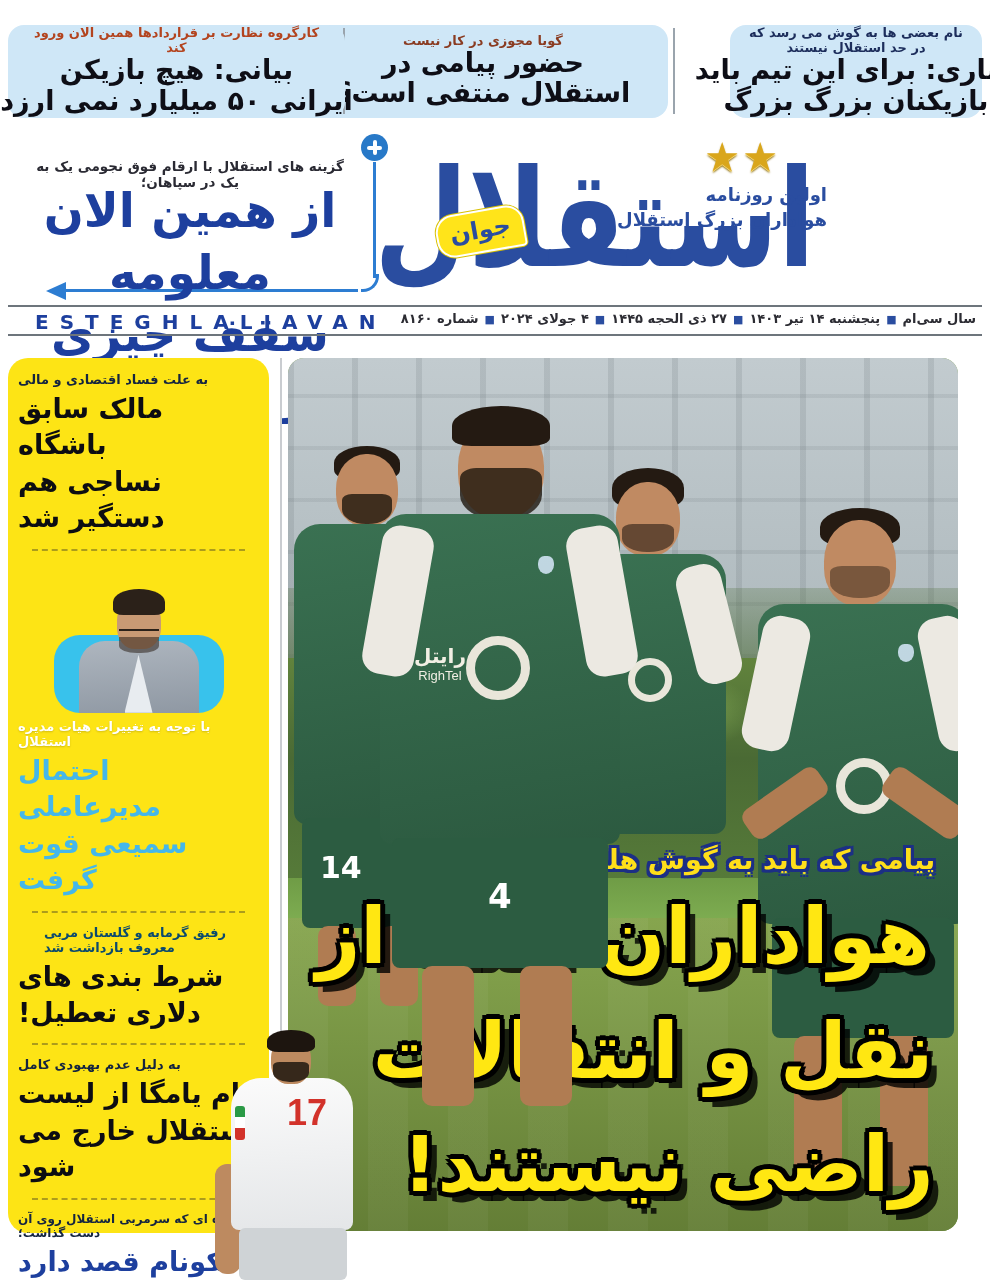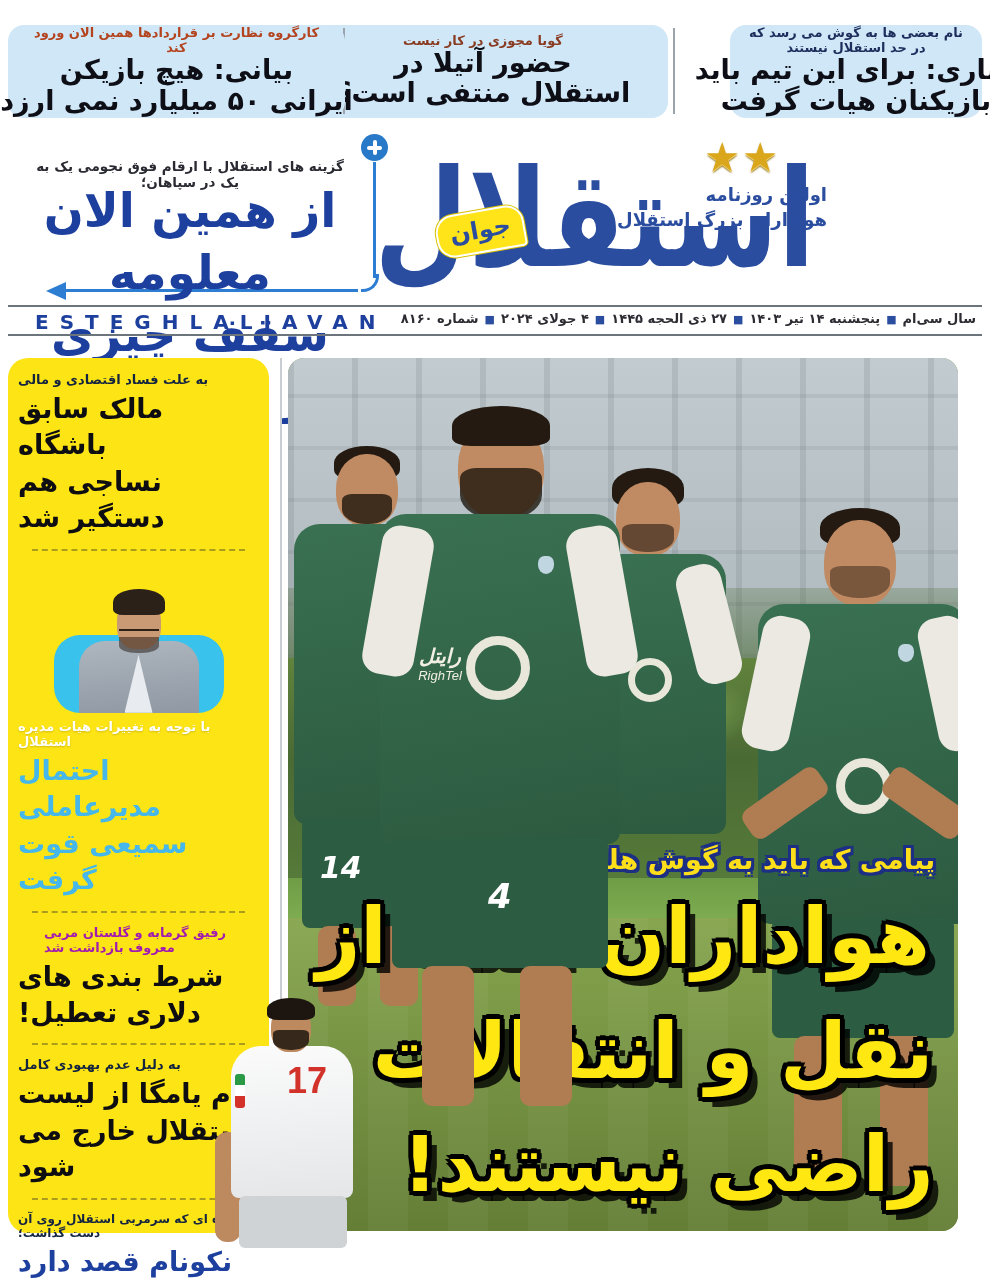--- a/index.html
+++ b/index.html
@@ -74,21 +74,21 @@
   
   .sidebar { position:absolute; left:8px; top:358px; width:261px; height:875px;
     background:#fde415; border-radius:20px; padding:14px 10px 10px; }
   .side-rule { position:absolute; top:358px; height:873px; width:1.5px; background:#c9ccd0; left:280px; }
   .s-item { text-align:left; direction:rtl; position:relative; }
   .s-kicker { font-size:13px; font-weight:bold; color:#15253f; margin-bottom:4px; }
   .s-hl { font-size:27px; font-weight:bold; color:#0d0d12; line-height:1.35; }
   .s-hl.blue { color:#1d3f9e; }
   .s-hl.cyan { color:#45b7ea; }
   .s-kicker.white { color:#ffffff; text-shadow:0 1px 2px rgba(0,0,0,.18); }
-  .s-kicker.maroon { color:#a21caf;margin-left:26px; }
+  .s-kicker.maroon { color:#0c4a6e;margin-left:26px; }
   .s-sep { border-top:2.5px dashed rgba(40,40,40,.38); margin:12px 14px; }
 
   
   .man-photo { position:relative; width:200px; height:150px; margin:2px auto 6px; }
   .man-bubble { position:absolute; bottom:0; left:15px; width:170px; height:78px;
     background:#38c2ec; border-radius:26px; }
   .man-torso { position:absolute; bottom:0; left:40px; width:120px; height:72px;
     background:linear-gradient(175deg,#aeb6bf,#8f98a3); border-radius:26px 26px 0 0; }
   .man-shirt { position:absolute; bottom:0; left:86px; width:28px; height:58px;
     background:#e8ecf0; clip-path:polygon(50% 0,0 100%,100% 100%); }
@@ -119,21 +119,21 @@
   .ph-hedge { position:absolute; top:520px; left:0; right:0; height:46px;
     background:linear-gradient(#6f9c46,#7fae52); }
   .ph-grass { position:absolute; top:560px; left:0; right:0; bottom:0;
     background:
       repeating-linear-gradient(90deg, rgba(255,255,255,.04) 0 40px, transparent 40px 80px),
       linear-gradient(#86a54e,#647e36); }
   .ph-bag { position:absolute; top:455px; right:18px; width:120px; height:95px;
     background:linear-gradient(#4a7ecb,#35549b); border-radius:18px; opacity:.9; }
 
   
-  .pl { position:absolute;font-style:italic; }
+  .pl { position:absolute; }
   .pl .head { position:absolute; background:#c08a62; border-radius:48% 48% 44% 44%; }
   .pl .hair { position:absolute; background:#241a12; border-radius:50% 50% 30% 30%; }
   .pl .beard { position:absolute; background:rgba(30,22,14,.8); border-radius:20% 20% 48% 48%; }
   .pl .torso { position:absolute; background:linear-gradient(170deg,#3a7152,#2c5a40); border-radius:26px 26px 12px 12px; }
   .pl .slv { position:absolute; background:#ece9e2; border-radius:18px; }
   .pl .ring { position:absolute; border:9px solid #e9e6da; border-radius:50%; }
   .pl .crest { position:absolute; width:16px; height:18px; background:#cfe2f2; border-radius:40% 40% 50% 50%; opacity:.9; }
   .pl .shorts { position:absolute; background:#2c5c41; border-radius:8px; }
   .pl .leg { position:absolute; background:#b07c52; border-radius:10px; }
   .pl .num { position:absolute; color:#fff; font-weight:bold; font-size:30px; }
@@ -152,21 +152,21 @@
     font-size:77px; font-weight:bold; color:#ffe712; line-height:1;
     text-shadow:
       -4px -4px 0 #000, 4px -4px 0 #000, -4px 4px 0 #000, 4px 4px 0 #000,
       0 -5px 0 #000, 0 5px 0 #000, -5px 0 0 #000, 5px 0 0 #000,
       10px 10px 0 rgba(0,0,0,.8); }
   .bl1 { top:540px; }
   .bl2 { top:655px; padding-left:60px; }
   .bl3 { top:768px; padding-left:90px; }
 
   
-  .cut17 { position:absolute; left:213px; top:1004px; width:150px; height:244px; z-index:6; }
+  .cut17 { position:absolute; left:213px; top:1036px; width:150px; height:244px; z-index:6; }
   .c-head { position:absolute; top:0; left:58px; width:40px; height:48px;
     background:#bd8a60; border-radius:46% 46% 42% 42%; }
   .c-hair { position:absolute; top:-6px; left:54px; width:48px; height:22px;
     background:#1d150f; border-radius:50% 50% 25% 25%; }
   .c-beard { position:absolute; top:26px; left:60px; width:36px; height:20px;
     background:rgba(25,18,12,.82); border-radius:18% 18% 46% 46%; }
   .c-jersey { position:absolute; top:42px; left:18px; width:122px; height:152px;
     background:linear-gradient(175deg,#fbfbfb,#e4e6e8); border-radius:30px 30px 8px 8px; }
   .c-flag { position:absolute; top:70px; left:22px; width:10px; height:34px;
     background:linear-gradient(#2a9a46 33%, #fff 33% 66%, #d2322a 66%); border-radius:3px; }
@@ -178,26 +178,26 @@
     background:#cfd3d6; border-radius:6px; } 
 </style>
 </head>
 <body>
 
 <div class="page">
 
   <div class="top-box tb-right rtl">
     <div class="kicker">نام بعضی ها به گوش می رسد که در حد استقلال نیستند</div>
     <div class="hl">جباری: برای این تیم باید</div>
-    <div class="hl">بازیکنان هیات گرفت</div>
+    <div class="hl">بازیکنان بزرگ بزرگ</div>
   </div>
   <div class="vsep" style="right:315px;"></div>
   <div class="top-box tb-mid rtl">
     <div class="kicker">گویا مجوزی در کار نیست</div>
-    <div class="hl">حضور آتیلا در</div>
+    <div class="hl">حضور پیامی در</div>
     <div class="hl">استقلال منتفی است؟</div>
   </div>
   <div class="vsep" style="right:645px;"></div>
   <div class="top-box tb-left rtl">
     <div class="kicker">کارگروه نظارت بر قراردادها همین الان ورود کند</div>
     <div class="hl">بیانی: هیچ بازیکن</div>
     <div class="hl">ایرانی ۵۰ میلیارد نمی ارزد</div>
   </div>
 
   <div class="feature">

